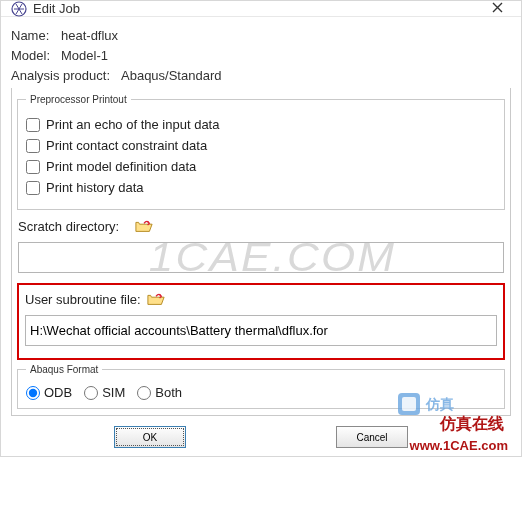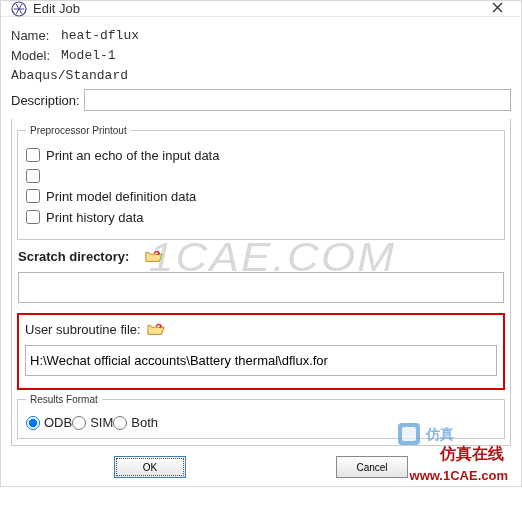--- a/index.html
+++ b/index.html
@@ -16,21 +16,21 @@
     display: flex; align-items: center; height: 16px;
     padding: 0 10px; border-bottom: 1px solid #e8e8e8;
   }
   .titlebar .icon { width: 16px; height: 16px; margin-right: 6px; }
   .titlebar .title { flex: 1; font-size: 13px; color: #333; }
   .titlebar .close { width: 28px; text-align: center; font-size: 13px; color: #333; }
   .body { padding: 6px 10px 4px 10px; }
   .row { display: flex; align-items: center; margin: 5px 0; }
   .row .lbl { width: 50px; color: #333; }
   .row .wide-lbl { width: 110px; color: #333; }
-  .row .val { color: #333; font-family: Liberation Mono, monospace; }
+  .row .val { color: #333; }
   .desc-row { display: flex; align-items: center; margin: 6px 0 8px 0; }
   .desc-row .lbl { margin-right: 4px; }
   .desc-row input {
     flex: 1; height: 22px; border: 1px solid #b5b5b5; padding: 0 4px;
     font-family: inherit; font-size: 13px;
   }
   .tabs { display: flex; border-bottom: 1px solid #c9c9c9; margin-top: 2px; }
   .tab {
     padding: 5px 10px 6px 10px; font-size: 13px; color: #333;
     border: 1px solid transparent; border-bottom: none;
@@ -41,34 +41,34 @@
     border-top-left-radius: 2px; border-top-right-radius: 2px;
   }
   .tab:first-child { margin-left: 2px; }
   .tab:not(.active) { color: #444; }
   .tabcontent { border: 1px solid #c9c9c9; border-top: none; padding: 2px; }
 
   fieldset {
     border: 1px solid #c9c9c9; margin: 4px 3px; padding: 6px 8px 8px 8px;
   }
   fieldset legend { padding: 0 4px; font-size: 10px; color: #333; }
-  .chk { display: flex; align-items: flex-start; margin: 6px 0; gap: 6px; }
+  .chk { display: flex; align-items: center; margin: 6px 0; gap: 6px; }
   .chk input[type=checkbox] { width: 14px; height: 14px; }
 
-  .scratch-row { display:flex; align-items:flex-end; gap:16px; margin:8px 4px 4px 4px;font-weight:bold; }
+  .scratch-row { display:flex; align-items:flex-end; gap:16px; margin:8px 4px 4px 4px; }
   .file-input {
     width: calc(100% - 8px); height: 31px; border: 1px solid #b5b5b5;
     padding: 0 4px; font-family: inherit; font-size: 13px; margin: 4px 4px 6px 4px;
   }
   .folder-icon svg { width: 18px; height: 16px; display: block; }
 
   .user-sub-box { border: 2px solid #d40000; margin: 4px 3px; padding: 4px 2px 6px 2px; }
   .user-sub-row { display:flex; align-items:center; gap:6px; margin: 2px 4px 4px 4px; }
 
-  .radios { display:flex; align-items:flex-end; gap:0; margin-top:4px; }
+  .radios { display:flex; align-items:flex-end; gap:12px; margin-top:4px; }
   .radio { display:flex; align-items:center; gap:4px; }
   .radio input { width:14px; height:14px; }
 
   .btnbar { display:flex; justify-content:center; gap:150px; padding:6px 10px 8px 10px; position:relative; }
   .btn {
     min-width: 72px; height: 22px; border: 1px solid #8a8a8a;
     background: linear-gradient(#fefefe,#e5e5e5); font-family:inherit; font-size:10px;
     cursor: default;
   }
   .btn.ok { outline: 1px dotted #555; outline-offset: -3px; border:1px solid #3c7fb1; }
@@ -116,38 +116,36 @@
 
     <div class="row">
       <span class="lbl">Name:</span>
       <span class="val">heat-dflux</span>
     </div>
     <div class="row">
       <span class="lbl">Model:</span>
       <span class="val">Model-1</span>
     </div>
     <div class="row">
+      <span class="wide-lbl">Analysis product:</span>
       <span class="val">Abaqus/Standard</span>
-    </div>
-    <div class="desc-row">
-      <span class="lbl">Description:</span>
-      <input type="text" value="" style="">
     </div>
 
 
     <div class="tabcontent">
 
       <fieldset>
         <legend>Preprocessor Printout</legend>
         <label class="chk">
           <input type="checkbox" style="">
           <span>Print an echo of the input data</span>
         </label>
         <label class="chk">
           <input type="checkbox" style="">
+          <span>Print contact constraint data</span>
         </label>
         <label class="chk">
           <input type="checkbox" style="">
           <span>Print model definition data</span>
         </label>
         <label class="chk">
           <input type="checkbox" style="">
           <span>Print history data</span>
         </label>
       </fieldset>
@@ -172,21 +170,21 @@
               <path d="M1 4 L1 14 L16 14 L19 6 L5 6 L4 4 Z" fill="#ffe08a" stroke="#b0841a"></path>
               <path d="M10 5 C12 2 15 2 15 5" fill="none" stroke="#d23" stroke-width="1.4"></path>
               <path d="M14 3 L16 5 L14 7" fill="none" stroke="#d23" stroke-width="1.4"></path>
             </svg>
           </span>
         </div>
         <input class="file-input" type="text" value="H:\Wechat official accounts\Battery thermal\dflux.for" style="">
       </div>
 
       <fieldset>
-        <legend>Results Format</legend>
+        <legend>Abaqus Format</legend>
         <div class="radios">
           <label class="radio">
             <input type="radio" name="rf" checked="" style="">
             <span>ODB</span>
           </label>
           <label class="radio">
             <input type="radio" name="rf" style="">
             <span>SIM</span>
           </label>
           <label class="radio">

